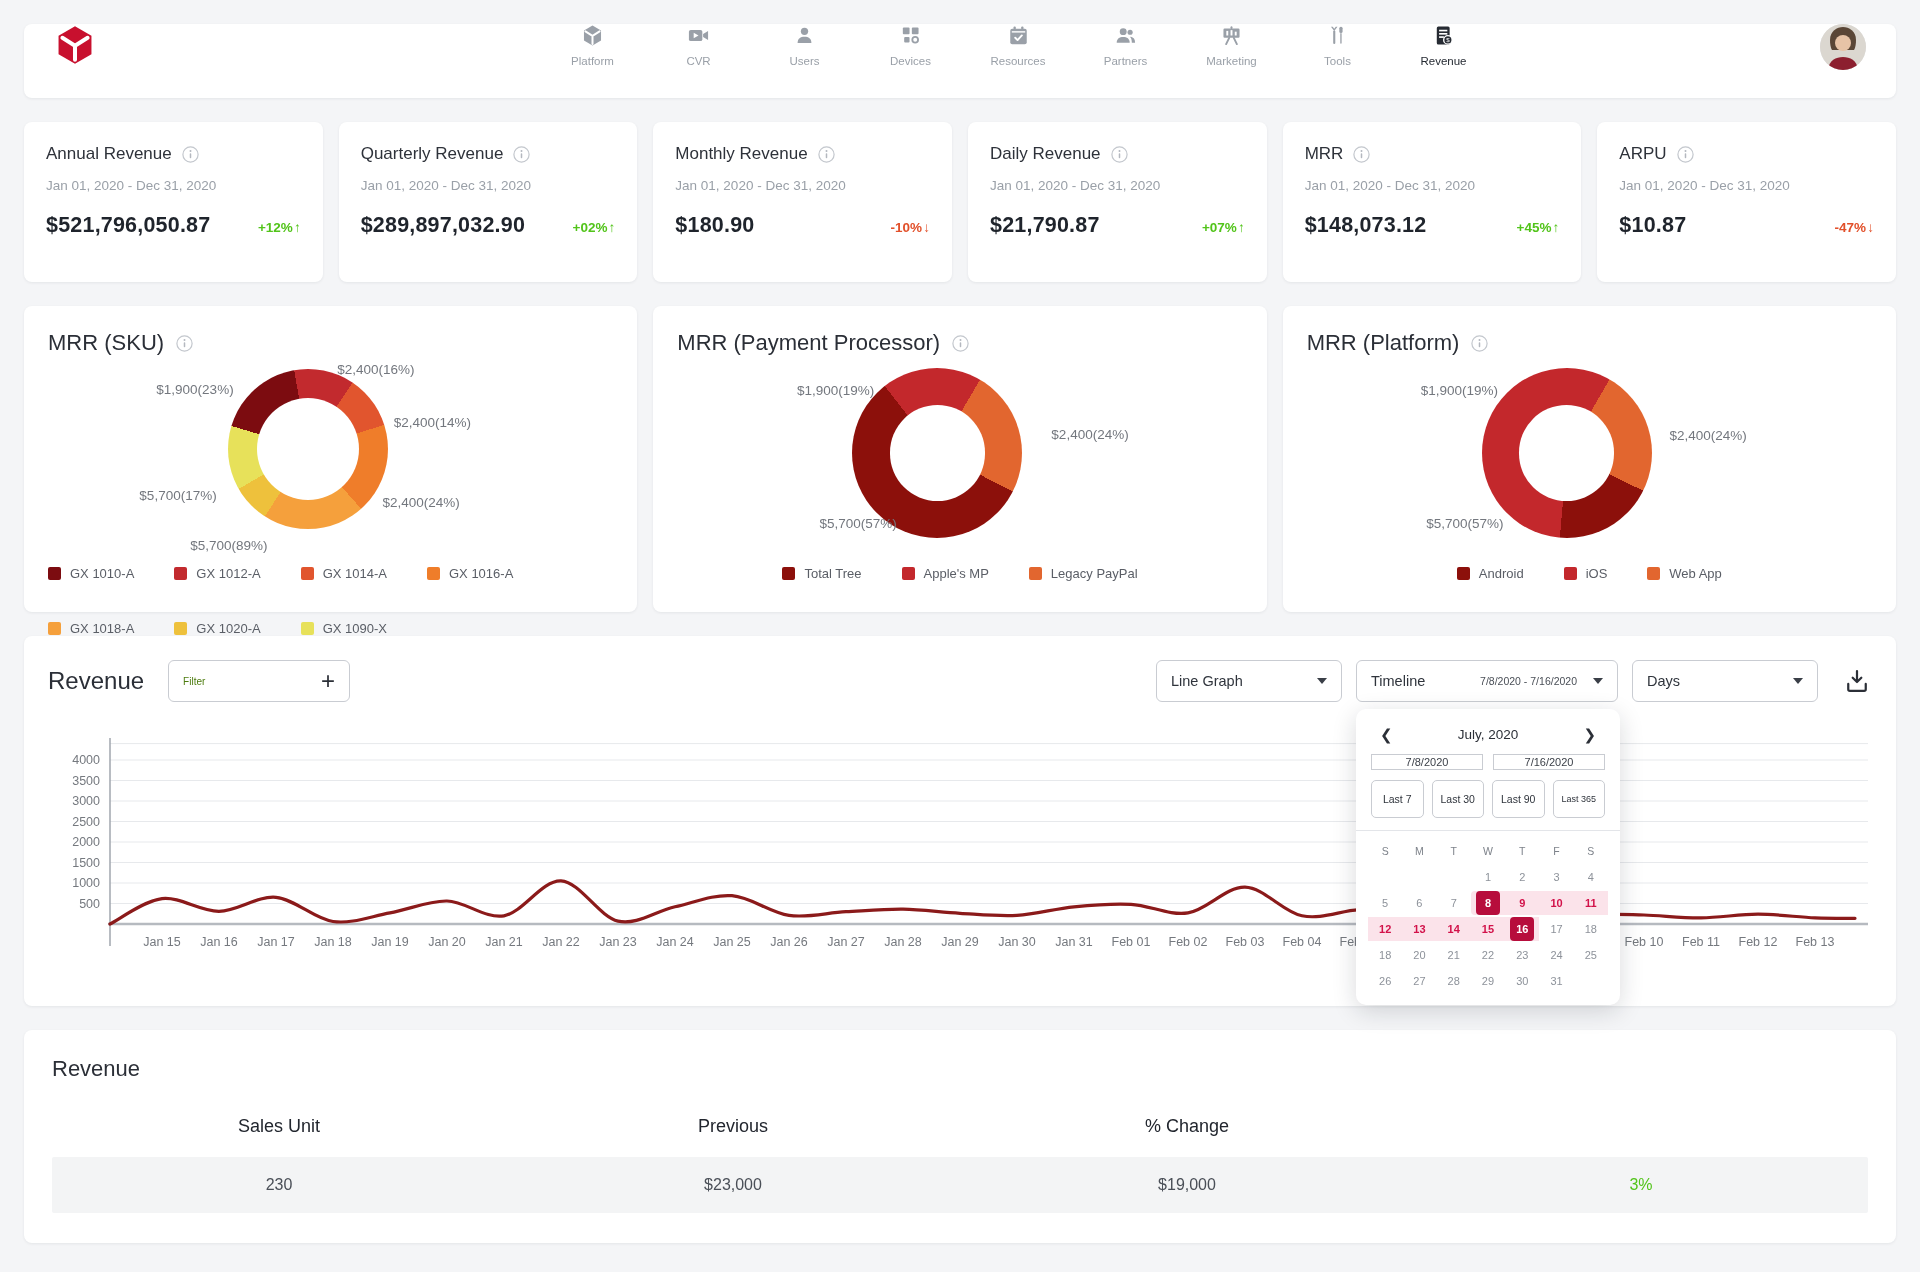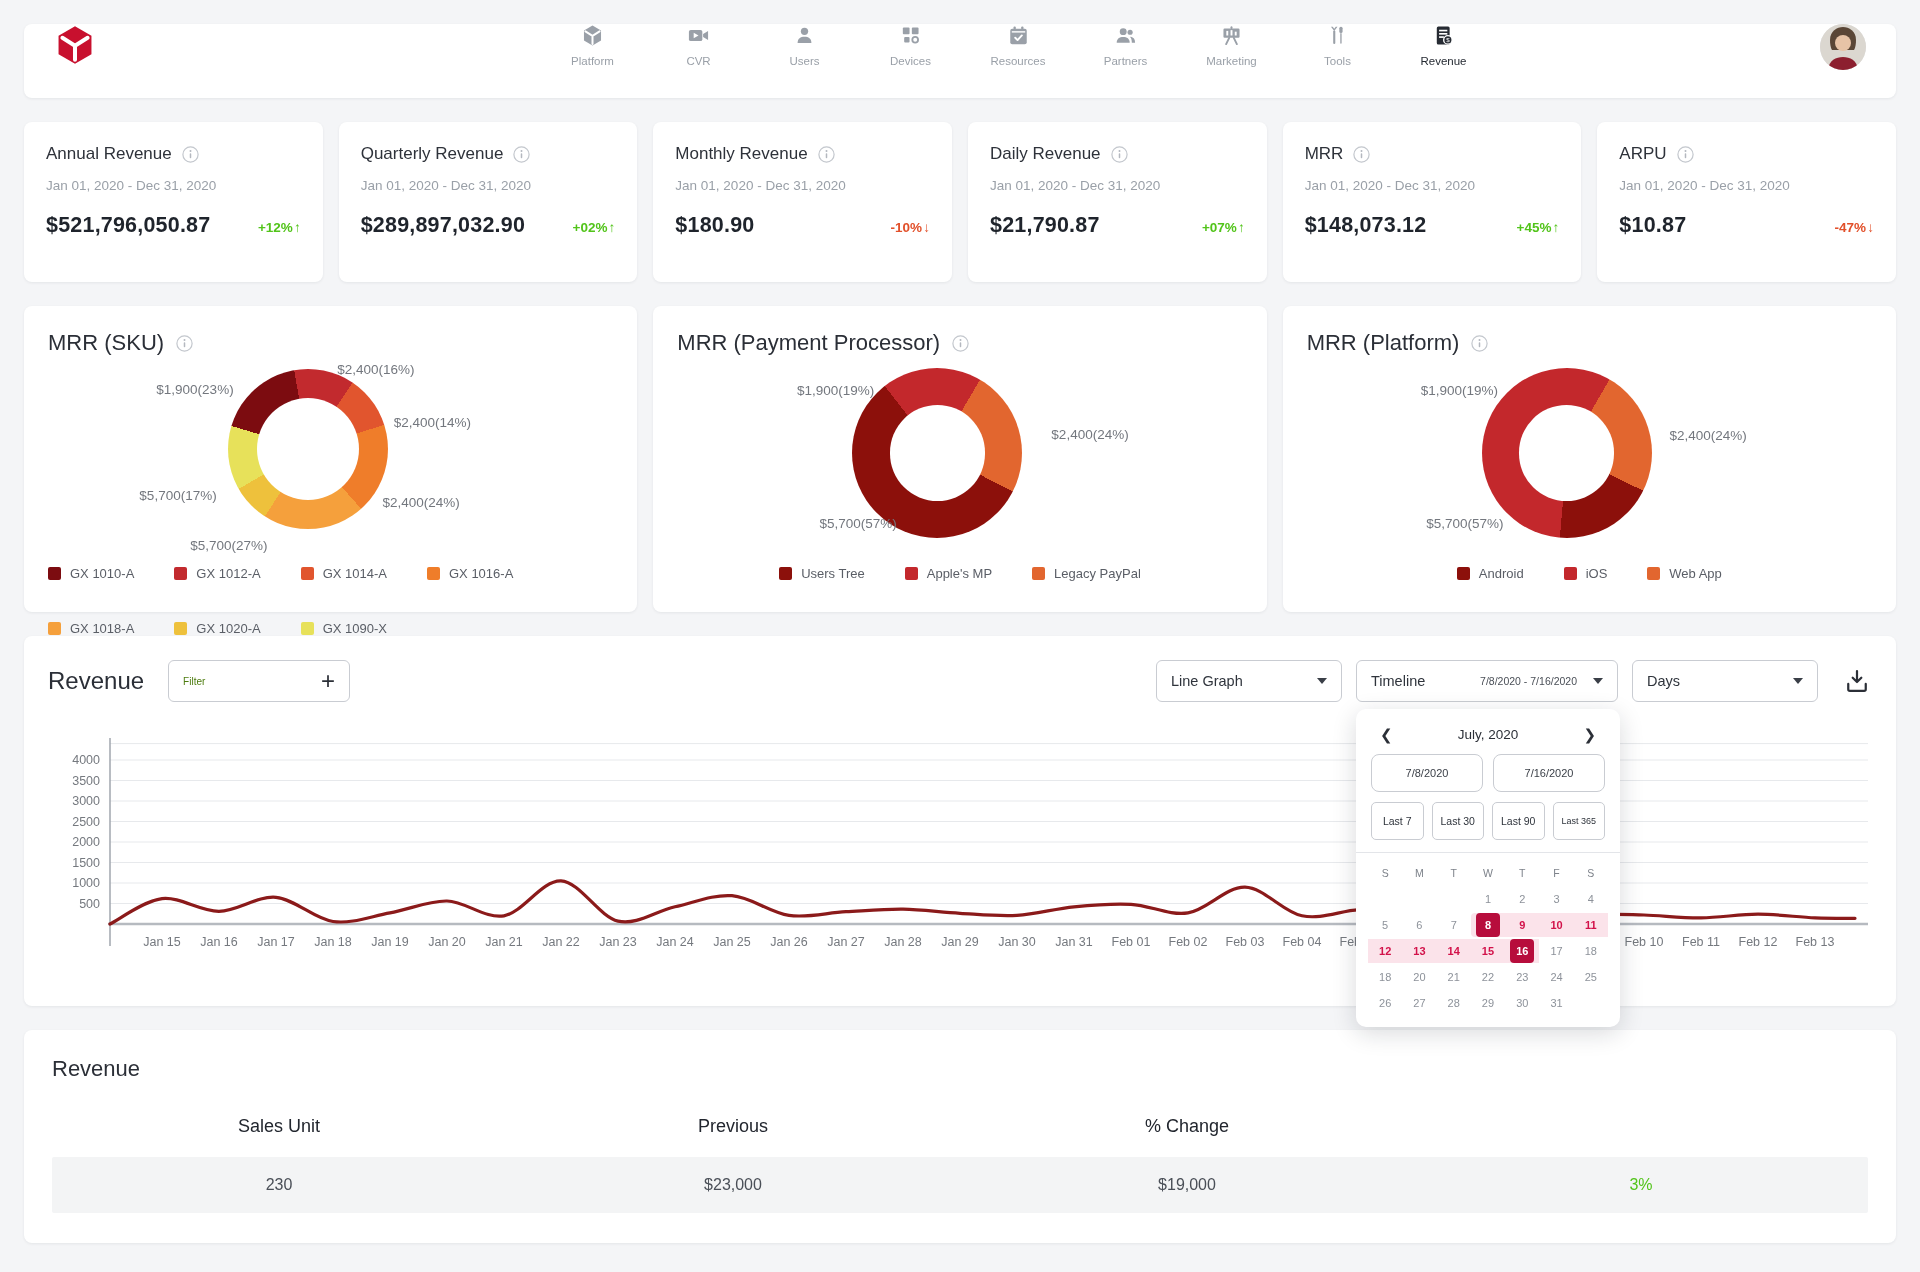--- a/index.html
+++ b/index.html
@@ -75,21 +75,21 @@
 
   .chart-wrap { margin-top:26px; }
 
   
   .calendar-pop { position:absolute; top:calc(100% + 8px); left:-1px; width:264px; background:#fff;
     border-radius:10px; box-shadow:0 6px 24px rgba(20,25,40,.16); padding:14px 12px 12px; z-index:10; cursor:default; }
   .cal-head { display:flex; align-items:center; justify-content:space-between; padding:2px 8px 10px; }
   .cal-month { font-size:13.5px; color:#2b2f37; }
   .cal-chev { font-size:15px; color:#2b2f37; cursor:pointer; line-height:1; padding:2px 4px; }
   .cal-inputs { display:flex; gap:10px; padding:0 3px; }
-  .cal-input { flex:1; height:38px; border:1px solid #c9ccd2; border-radius:8px; font-size:11px; color:#3a3f47;
+  .cal-input { flex:1; height:16px; border:1px solid #c9ccd2; border-radius:0; font-size:11px; color:#3a3f47;
     display:flex; align-items:center; justify-content:center; cursor:text; }
   .cal-quick { display:flex; gap:8px; padding:10px 3px 12px; }
   .cal-quick-btn { flex:1; height:38px; border:1px solid #c9ccd2; border-radius:5px; background:#fff;
     font-size:10.5px; color:#2f343c; display:flex; align-items:center; justify-content:center; cursor:pointer; white-space:nowrap; }
   .cal-quick-btn:last-child { font-size:9px; }
   .cal-divider { height:1px; background:#e3e5e9; margin:0 -12px 10px; }
   .cal-grid { display:grid; grid-template-columns:repeat(7,1fr); row-gap:2px; }
   .cal-dow { text-align:center; font-size:10.5px; color:#7d828a; padding:4px 0 6px; }
   .cal-day { height:24px; display:flex; align-items:center; justify-content:center; font-size:11px; color:#8d929a; cursor:pointer; }
   .cal-day.range { background:#fbe3ea; color:#d2124a; font-weight:700; }
@@ -319,21 +319,21 @@
     <div class="donut-area">
       <div class="donut" style="width:160px;height:160px;left:calc(46% - 80px);top:13px;
                   background:conic-gradient(from -10deg, #c22a2e 0.0deg 44.0deg, #e1552e 44.0deg 82.4deg, #ef7d2a 82.4deg 148.4deg, #f5a03c 148.4deg 222.6deg, #eec13c 222.6deg 250.1deg, #e7e15a 250.1deg 296.8deg, #7c0c10 296.8deg 360.0deg)">
         <div class="hole" style="inset:18%"></div>
       </div>
       <div class="donut-label" style="left:58%;top:6px">$2,400(16%)</div>
         <div class="donut-label" style="left:26%;top:26px">$1,900(23%)</div>
         <div class="donut-label" style="left:68%;top:59px">$2,400(14%)</div>
         <div class="donut-label" style="left:66%;top:139px">$2,400(24%)</div>
         <div class="donut-label" style="left:23%;top:132px">$5,700(17%)</div>
-        <div class="donut-label" style="left:32%;top:182px">$5,700(27%)</div>
+        <div class="donut-label" style="left:32%;top:182px">$5,700(89%)</div>
     </div>
     <div class="legend ">
         <div class="legend-item">
        <span class="swatch" style="background:#7c0c10"></span>
        <span>GX 1010-A</span>
      </div>
         <div class="legend-item">
        <span class="swatch" style="background:#c22a2e"></span>
        <span>GX 1012-A</span>
      </div>
@@ -373,21 +373,21 @@
                   background:conic-gradient(from -38deg, #c3282c 0.0deg 68.4deg, #e2662f 68.4deg 154.8deg, #8c100b 154.8deg 360.0deg)">
         <div class="hole" style="inset:22%"></div>
       </div>
       <div class="donut-label" style="left:28%;top:27px">$1,900(19%)</div>
         <div class="donut-label" style="left:73%;top:71px">$2,400(24%)</div>
         <div class="donut-label" style="left:32%;top:160px">$5,700(57%)</div>
     </div>
     <div class="legend centered">
         <div class="legend-item">
        <span class="swatch" style="background:#8c100b"></span>
-       <span>Users Tree</span>
+       <span>Total Tree</span>
      </div>
         <div class="legend-item">
        <span class="swatch" style="background:#c3282c"></span>
        <span>Apple's MP</span>
      </div>
         <div class="legend-item">
        <span class="swatch" style="background:#e2662f"></span>
        <span>Legacy PayPal</span>
      </div>
       </div>

